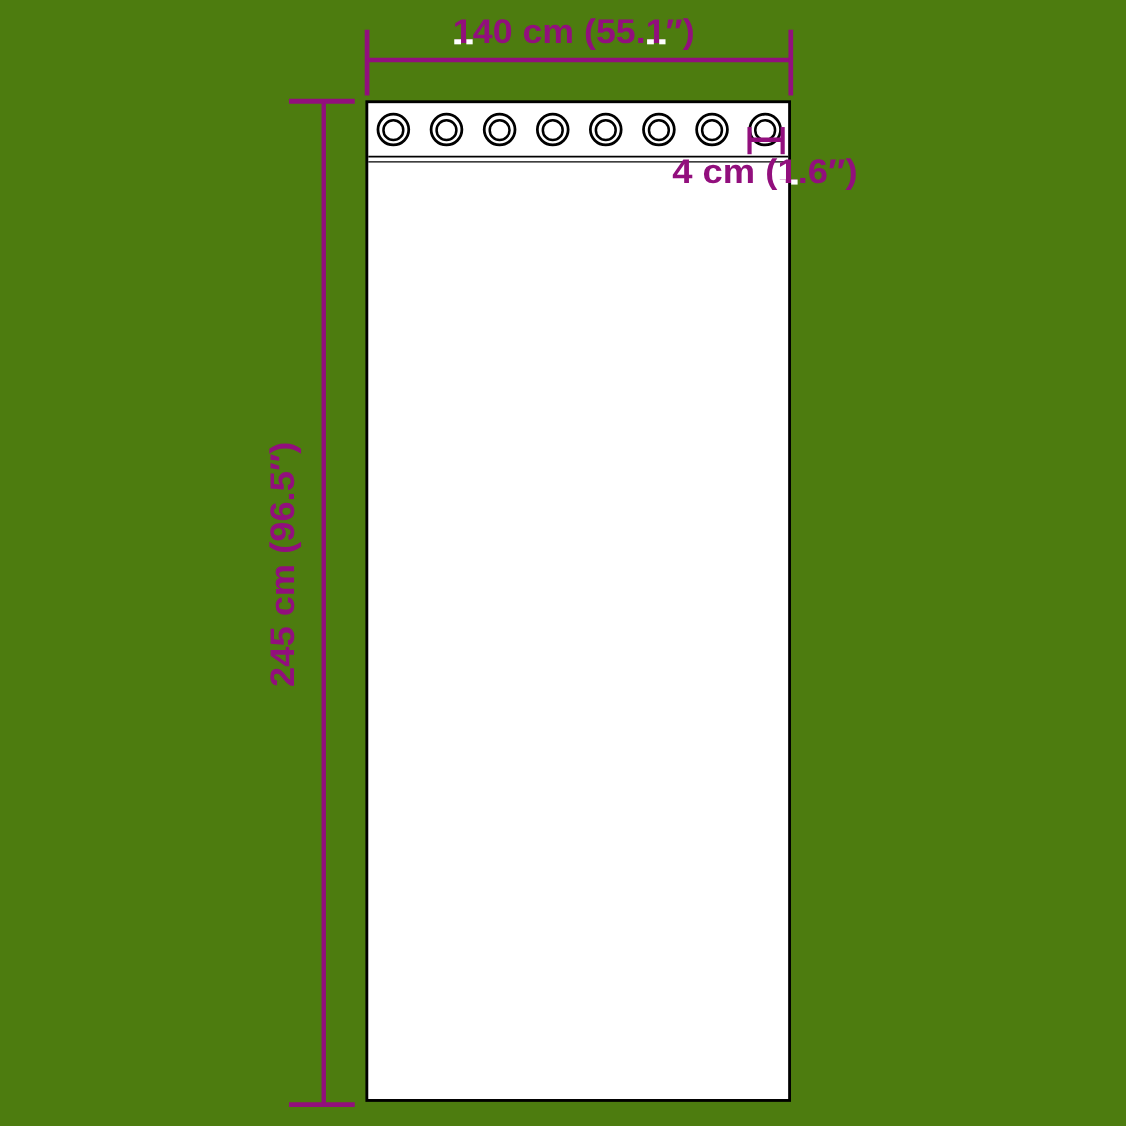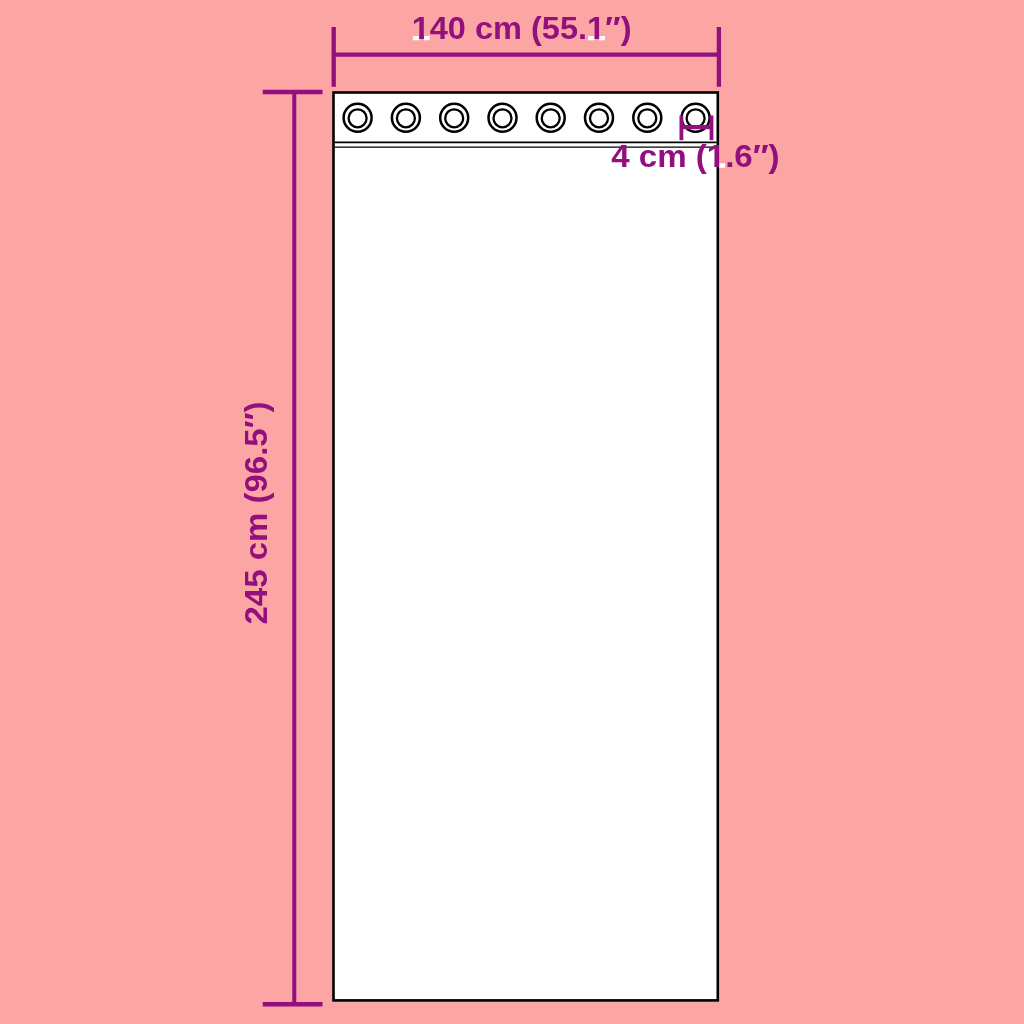--- a/index.html
+++ b/index.html
@@ -1,16 +1,16 @@
 <!DOCTYPE html>
 <html><head>
 <meta charset="utf-8">
 <style>
   html,body{margin:0;padding:0;background:#ffffff;}
-  .wrap{width:1024px;height:1024px;position:relative;overflow:hidden;background:#fca5a5;}
+  .wrap{width:1024px;height:1024px;position:relative;overflow:hidden;background:#4d7c0f;}
   text{font-family:"Liberation Sans", sans-serif;font-weight:bold;fill:#920f7d;}
 </style>
 </head>
 <body>
 <div class="wrap">
 <svg width="1024" height="1024" viewBox="0 0 1024 1024">
 
   <rect x="333.5" y="92.5" width="384.3" height="907.9" fill="#ffffff" stroke="#000000" stroke-width="2.6"></rect>
 
   <line x1="334.8" y1="142.4" x2="716.5" y2="142.4" stroke="#000000" stroke-width="1.6"></line>

